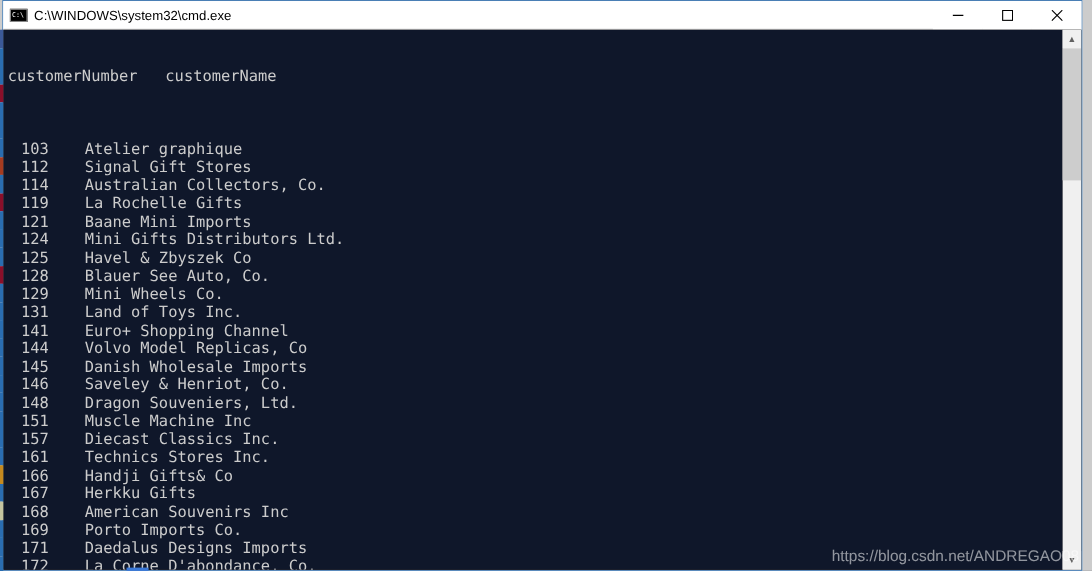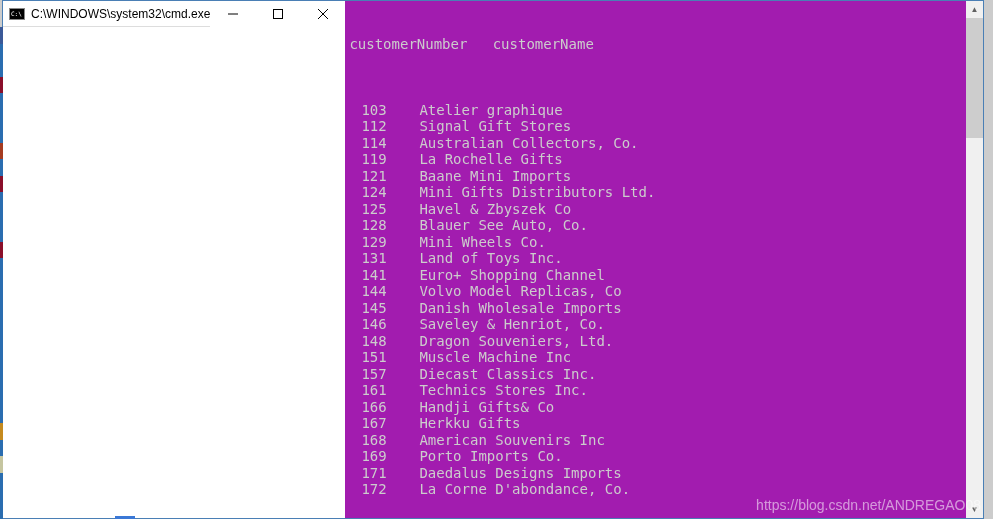--- a/index.html
+++ b/index.html
@@ -13,21 +13,21 @@
     }
     .window {
       position: absolute;
       top: 0;
       left: 2px;
       width: 982px;
       height: 519px;
       background: #fff;
       border: 1px solid #4a7fb5;
       display: flex;
-      flex-direction: row;
+      flex-direction: column;
     }
     .titlebar {
       height: 26px;
       background: #fff;
       display: flex;
       align-items: center;
       border-bottom: 1px solid #ddd;
     }
     .cmd-icon {
       width: 16px;
@@ -68,21 +68,21 @@
     }
     .win-btn svg { width: 10px; height: 10px; }
     .console-area {
       flex: 1;
       display: flex;
       background: #000;
       overflow: hidden;
     }
     .console {
       flex: 1;
-      background: #a21caf;
+      background: #0f172a;
       color: #cccccc;
       font-family: "NSimSun", "SimSun", Consolas, monospace;
       font-size: 14px;
       line-height: 16.5px;
       padding: 2px 0 0 0;
       white-space: pre;
       overflow: hidden;
     }
     .header-row {
       padding-left: 4px;

